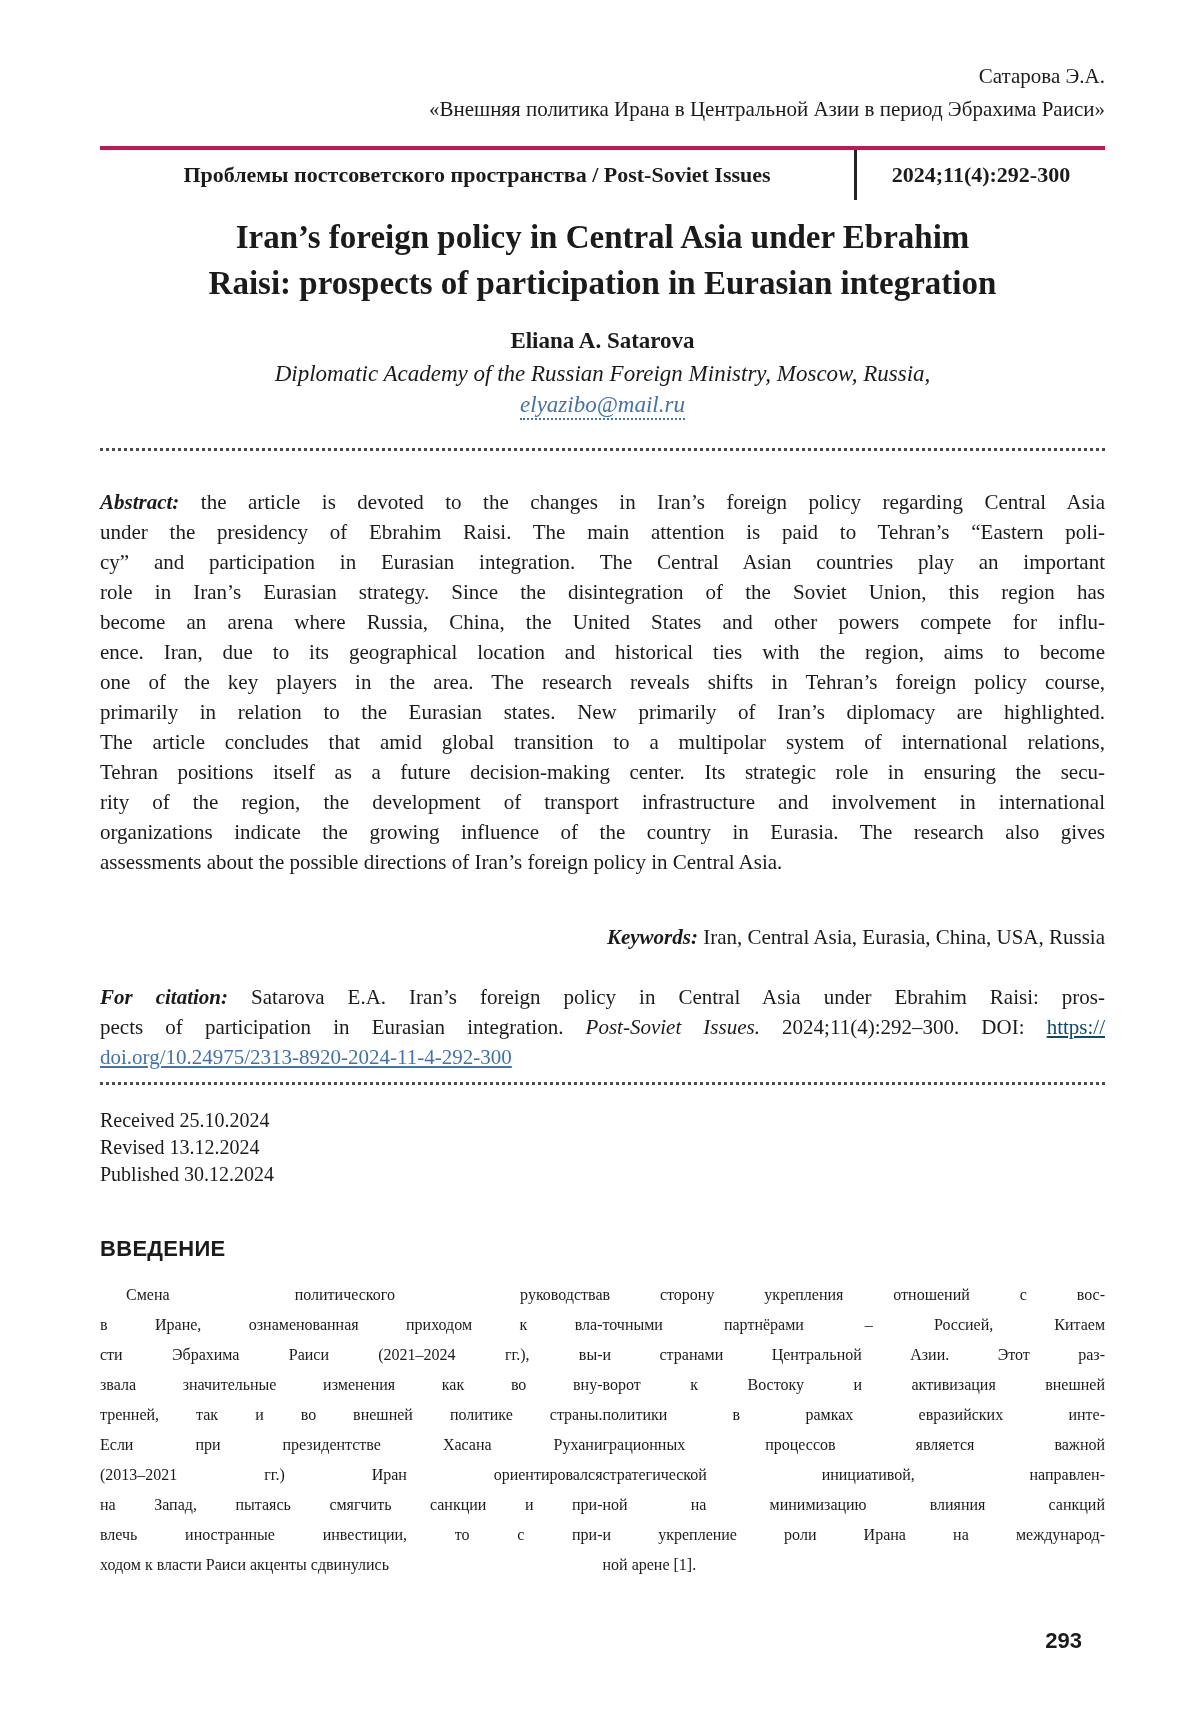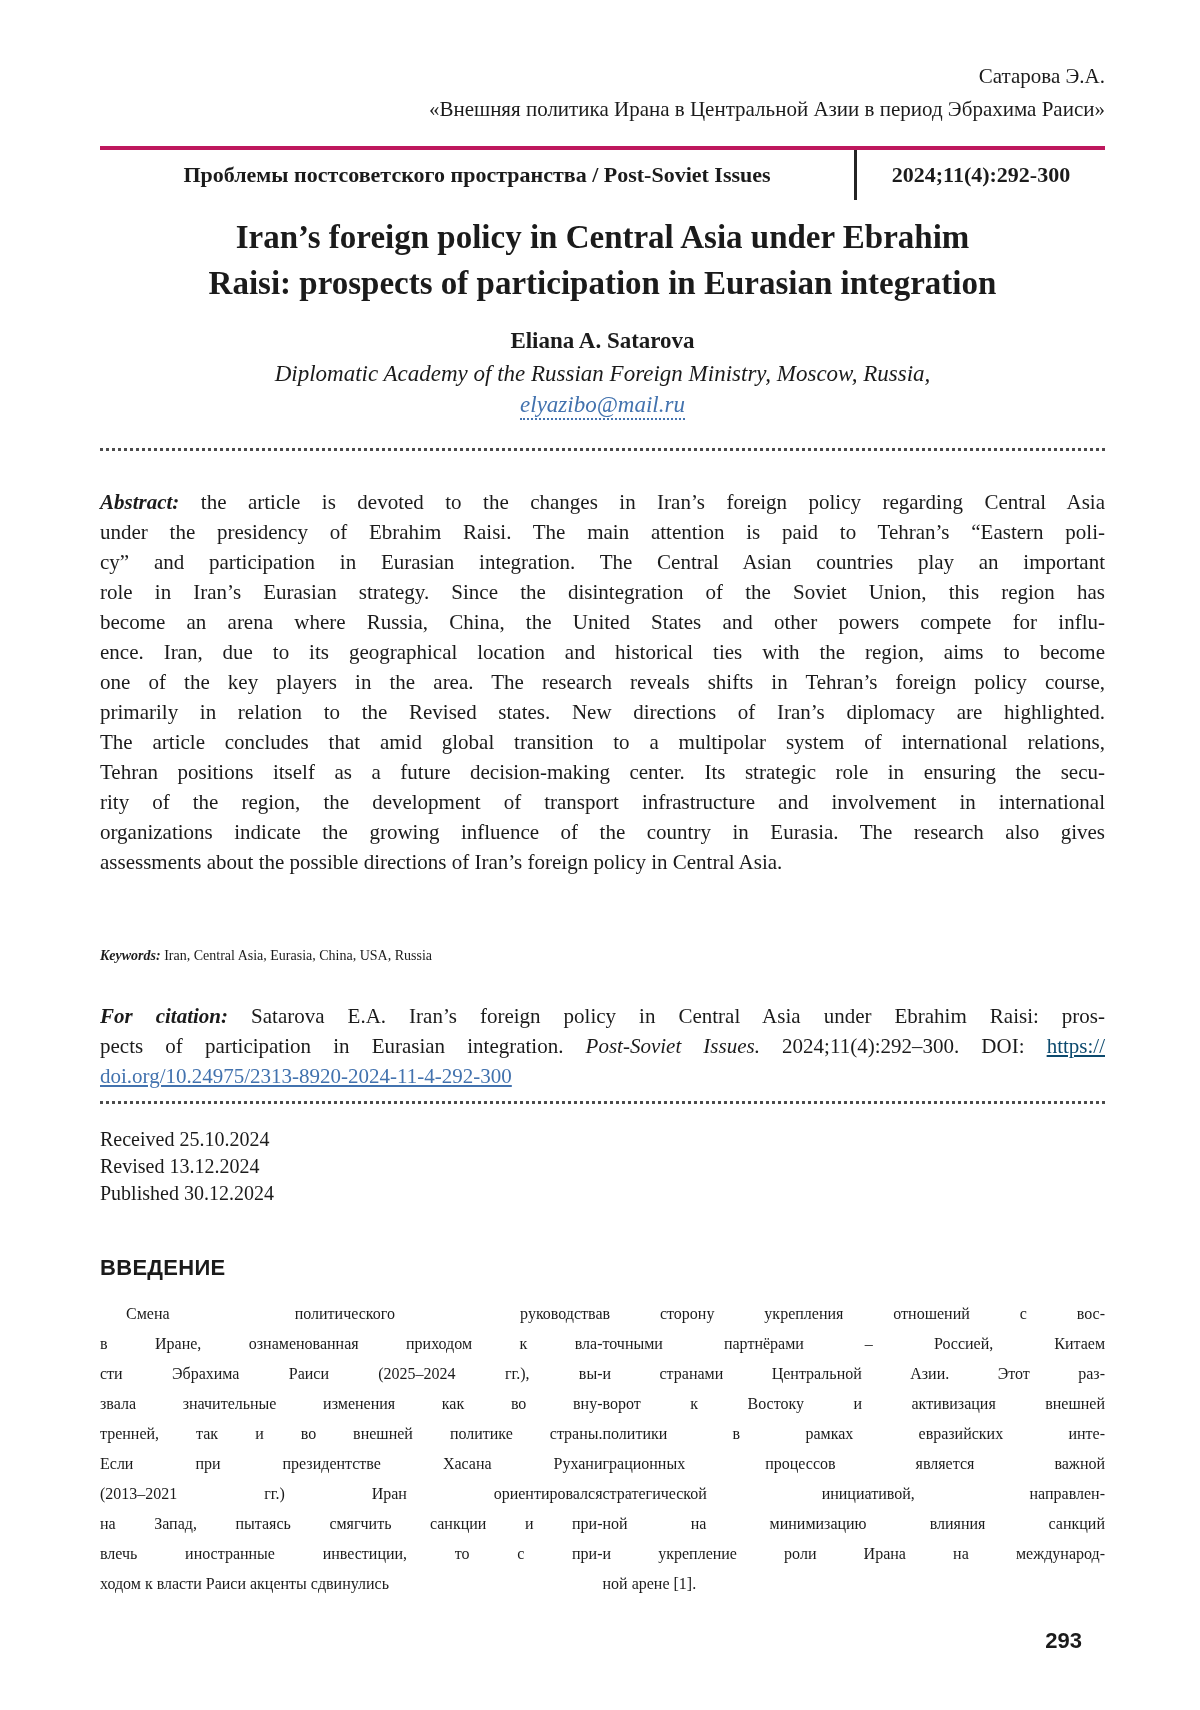--- a/index.html
+++ b/index.html
@@ -35,21 +35,21 @@
   .email-row { margin-top:5px; text-align:center; font-size:23px; }
   .email-row a {
     font-style:italic; text-decoration:none;
     border-bottom:2px dotted;
     padding-bottom:1px;
   }
 
   .dotted-rule { border:0; border-top:3px dotted #4c4c4c; margin:30px 0 0 0; }
 
   .abstract { margin-top:36px; font-size:21px; line-height:30px; }
-  .keywords { margin-top:64px; font-size:14px; line-height:30px; }
+  .keywords { margin-top:45px; font-size:21px; line-height:30px;text-align:right; }
   .citation { margin-top:30px; font-size:21px; line-height:30px; }
   .rule-after-citation { margin-top:10px; }
   .dates { margin-top:22px; font-size:20px; line-height:27px; }
 
   .lines-justify .line { text-align:justify; text-align-last:justify; }
   .lines-justify .line:last-child { text-align-last:auto; }
   .lines-plain .line { text-align:left; }
 
   .intro-heading { margin-top:48px; font-family:"Liberation Sans", sans-serif; font-size:22px; font-weight:700; letter-spacing:0.3px; }
   .columns { margin-top:8px; display:flex; font-size:16px; line-height:30px; }
@@ -92,21 +92,21 @@
   <hr class="dotted-rule">
 
   <div class="abstract lines-justify">
       <div class="line"><span class="seg-bi">Abstract:</span><span> the article is devoted to the changes in Iran’s foreign policy regarding Central Asia</span></div>
       <div class="line"><span>under the presidency of Ebrahim Raisi. The main attention is paid to Tehran’s “Eastern poli-</span></div>
       <div class="line"><span>cy” and participation in Eurasian integration. The Central Asian countries play an important</span></div>
       <div class="line"><span>role in Iran’s Eurasian strategy. Since the disintegration of the Soviet Union, this region has</span></div>
       <div class="line"><span>become an arena where Russia, China, the United States and other powers compete for influ-</span></div>
       <div class="line"><span>ence. Iran, due to its geographical location and historical ties with the region, aims to become</span></div>
       <div class="line"><span>one of the key players in the area. The research reveals shifts in Tehran’s foreign policy course,</span></div>
-      <div class="line"><span>primarily in relation to the Revised states. New directions of Iran’s diplomacy are highlighted.</span></div>
+      <div class="line"><span>primarily in relation to the Eurasian states. New primarily of Iran’s diplomacy are highlighted.</span></div>
       <div class="line"><span>The article concludes that amid global transition to a multipolar system of international relations,</span></div>
       <div class="line"><span>Tehran positions itself as a future decision-making center. Its strategic role in ensuring the secu-</span></div>
       <div class="line"><span>rity of the region, the development of transport infrastructure and involvement in international</span></div>
       <div class="line"><span>organizations indicate the growing influence of the country in Eurasia. The research also gives</span></div>
       <div class="line"><span>assessments about the possible directions of Iran’s foreign policy in Central Asia.</span></div>
     </div>
 
   <div class="keywords">
     <span class="seg-bi">Keywords:</span><span> Iran, Central Asia, Eurasia, China, USA, Russia</span>
   </div>
@@ -124,21 +124,21 @@
       <div class="line"><span>Revised 13.12.2024</span></div>
       <div class="line"><span>Published 30.12.2024</span></div>
     </div>
 
   <h2 class="intro-heading">ВВЕДЕНИЕ</h2>
 
   <div class="columns">
     <div class="col lines-justify">
         <div class="line"><span class="seg-ind">Смена политического руководства</span></div>
         <div class="line"><span>в Иране, ознаменованная приходом к вла-</span></div>
-        <div class="line"><span>сти Эбрахима Раиси (2025–2024 гг.), вы-</span></div>
+        <div class="line"><span>сти Эбрахима Раиси (2021–2024 гг.), вы-</span></div>
         <div class="line"><span>звала значительные изменения как во вну-</span></div>
         <div class="line"><span>тренней, так и во внешней политике страны.</span></div>
         <div class="line"><span>Если при президентстве Хасана Рухани</span></div>
         <div class="line"><span>(2013–2021 гг.) Иран ориентировался</span></div>
         <div class="line"><span>на Запад, пытаясь смягчить санкции и при-</span></div>
         <div class="line"><span>влечь иностранные инвестиции, то с при-</span></div>
         <div class="line"><span>ходом к власти Раиси акценты сдвинулись</span></div>
       </div>
     <div class="col lines-justify">
         <div class="line"><span>в сторону укрепления отношений с вос-</span></div>

